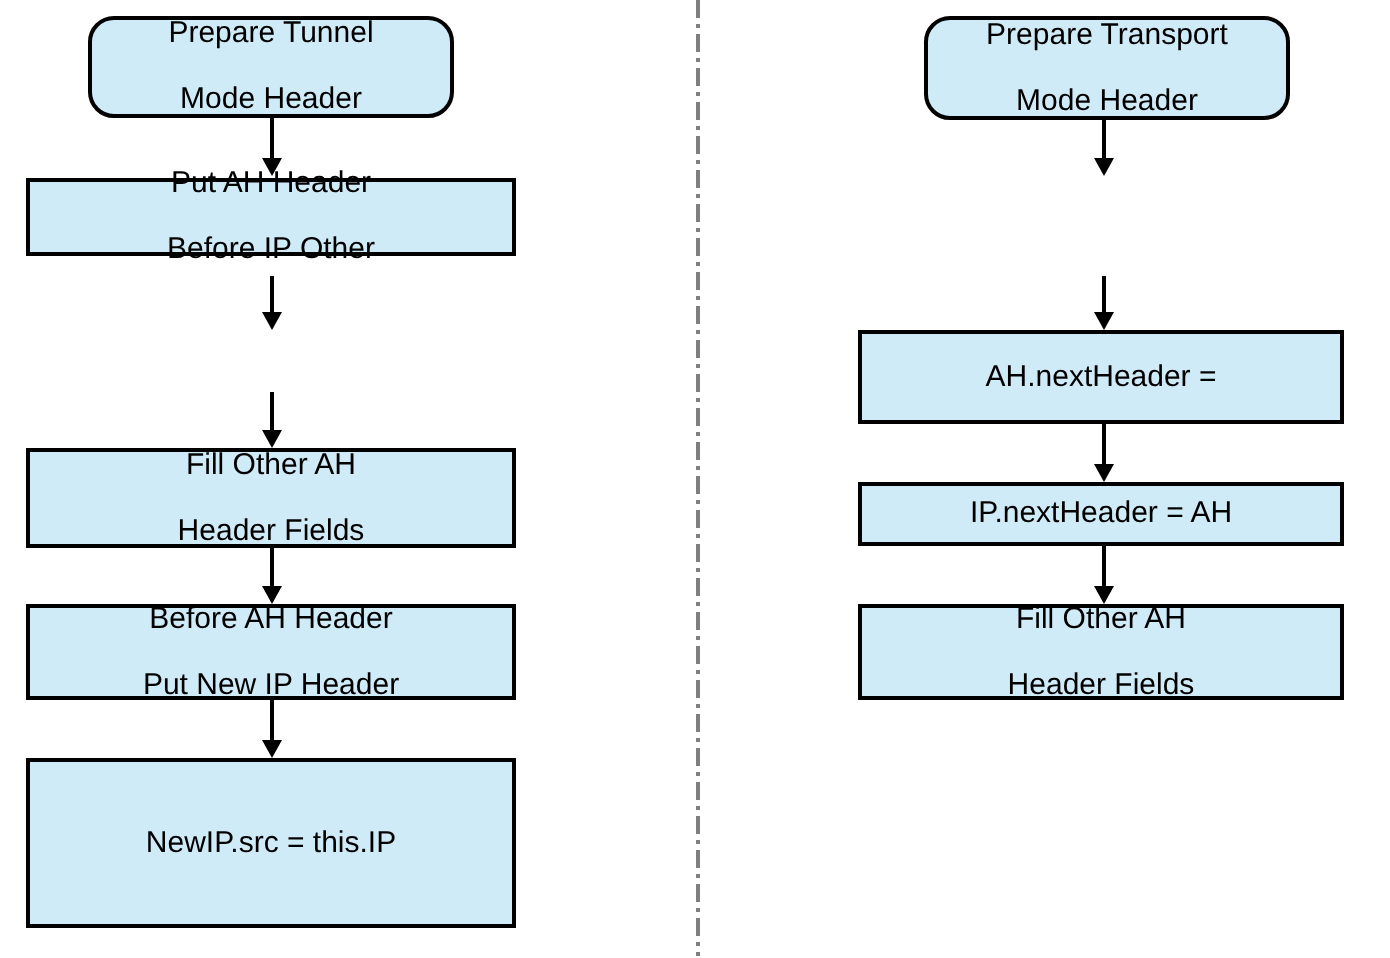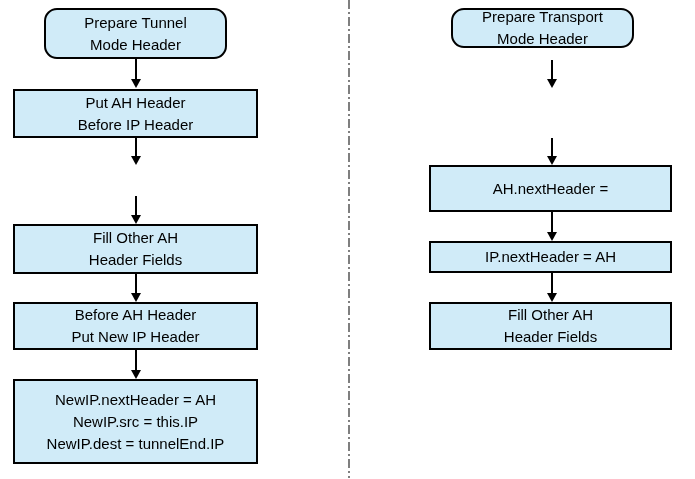--- a/index.html
+++ b/index.html
@@ -36,20 +36,21 @@
     flex-direction: column;
     align-items: center;
     justify-content: center;
     background: var(--node-fill, #d0ebf8);
     border: 2px solid var(--node-border, #000000);
     color: #000;
     font-size: 15px;
     line-height: 22px;
     text-align: center;
     white-space: nowrap;
+    gap: 11px;
   }
   .node.start {
     border-radius: 13px;
   }
   .arrow {
     position: absolute;
     width: 11px;
   }
   .arrow .shaft {
     position: absolute;
@@ -82,23 +83,23 @@
   <div class="node start" style="left:44px; top:8px; width:183px; height:51px">
     <span>Prepare Tunnel</span>
     <span>Mode Header</span>
   </div>
 
   <div class="arrow" style="left:130px; top:59px; height:29px">
       <i class="shaft"></i>
       <i class="head"></i>
     </div>
 
-  <div class="node" style="left:13px; top:89px; width:245px; height:49px">
+  <div class="node" style="left:13px; top:89px; width:245px; height:39px">
     <span>Put AH Header</span>
-    <span>Before IP Header</span>
+    <span>Before IP Other</span>
   </div>
 
   <div class="arrow" style="left:130px; top:138px; height:27px">
       <i class="shaft"></i>
       <i class="head"></i>
     </div>
 
 
   <div class="arrow" style="left:130px; top:196px; height:28px">
       <i class="shaft"></i>
@@ -119,26 +120,24 @@
     <span>Before AH Header</span>
     <span>Put New IP Header</span>
   </div>
 
   <div class="arrow" style="left:130px; top:350px; height:29px">
       <i class="shaft"></i>
       <i class="head"></i>
     </div>
 
   <div class="node" style="left:13px; top:379px; width:245px; height:85px">
-    <span>NewIP.nextHeader = AH</span>
     <span>NewIP.src = this.IP</span>
-    <span>NewIP.dest = tunnelEnd.IP</span>
   </div>
 
-  <div class="node start" style="left:451px; top:8px; width:183px; height:40px">
+  <div class="node start" style="left:462px; top:8px; width:183px; height:52px">
     <span>Prepare Transport</span>
     <span>Mode Header</span>
   </div>
 
   <div class="arrow" style="left:546px; top:60px; height:28px">
       <i class="shaft"></i>
       <i class="head"></i>
     </div>
 
 

